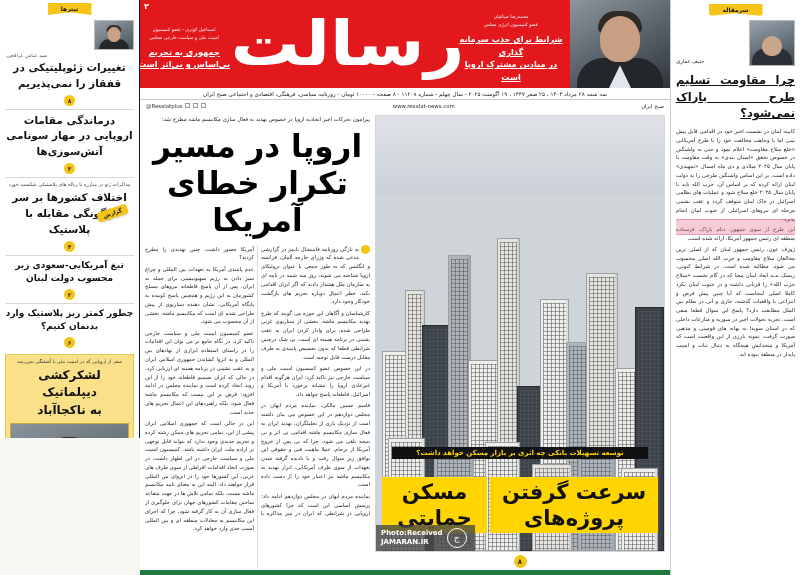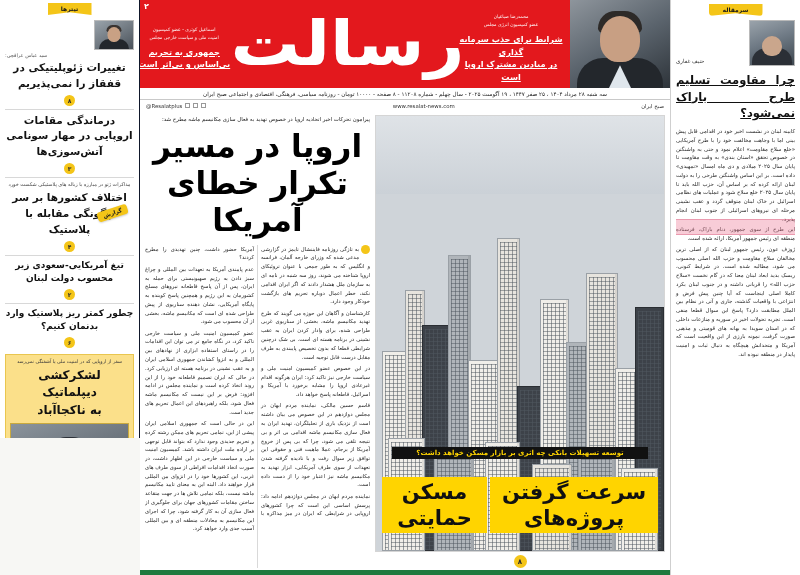--- a/index.html
+++ b/index.html
@@ -491,20 +491,27 @@
                 <div class="win-grid"></div>
               </div>
           </div>
 
           <div class="overlay-kicker">توسعه تسهیلات بانکی چه اثری بر بازار مسکن خواهد داشت؟</div>
           <div class="overlay-title">
             <div class="ot-line">سرعت گرفتن پروژه‌های</div>
             <div class="ot-line">مسکن حمایتی</div>
           </div>
 
+          <div class="photo-credit">
+            <div class="pc-logo"></div>
+            <div class="pc-text">
+              <span>Photo:Received</span>
+              <span>JAMARAN.IR</span>
+            </div>
+          </div>
         </div>
         <div class="page-badge">۸</div>
       </div>
 
       <div class="story-col">
         <div class="kicker">پیرامون تحرکات اخیر اتحادیه اروپا در خصوص تهدید به فعال سازی مکانیسم ماشه مطرح شد:</div>
         <div class="main-title">
           <div>اروپا در مسیر</div>
           <div>تکرار خطای آمریکا</div>
         </div>

